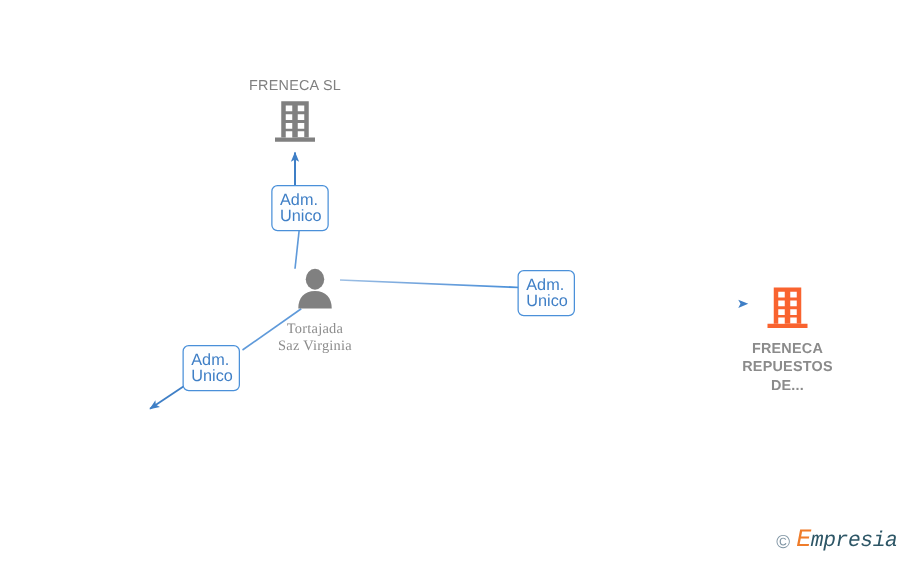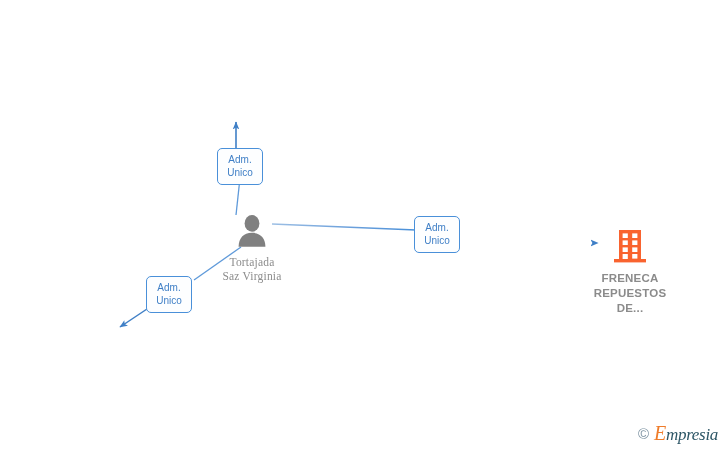--- a/index.html
+++ b/index.html
@@ -64,23 +64,23 @@
   }
 
   
   .chip {
     position: absolute;
     box-sizing: border-box;
     border: 1px solid #4a90d9;
     border-radius: 5px;
     background: #fdfeff;
     color: #3f7fc6;
-    font-size: 10px;
+    font-size: 13px;
     line-height: 13px;
-    text-align: center;
+    text-align: left;
     padding: 4px 6px 5px 6px;
     white-space: pre-line;
     box-shadow: 0 0 0 0 rgba(0,0,0,0);
   }
 
   
   #watermark {
     position: absolute;
     right: 10px;
     bottom: 7px;
@@ -88,21 +88,21 @@
     align-items: center;
     gap: 5px;
     user-select: none;
   }
   #watermark .wm-copy {
     font-size: 15px;
     color: #7f94a3;
     line-height: 1;
   }
   #watermark .wm-name {
-    font-family: Liberation Serif, serif;
+    font-family: Liberation Mono, monospace;
     font-style: italic;
     font-size: 17px;
     line-height: 1;
     color: #2d5666;
     letter-spacing: -0.3px;
   }
   #watermark .wm-name .wm-first {
     color: #ef7c2a;
     font-size: 20px;
   }
@@ -133,59 +133,80 @@
       <line x1="272" y1="224" x2="416" y2="230" stroke="url(#fadeRight)" stroke-width="1.4"></line>
       <line x1="460" y1="243" x2="598" y2="243" stroke="url(#fadeRight)" stroke-width="1.5" marker-end="url(#arrowBlue)"></line>
     </g>
 
     <g>
       <line x1="241" y1="247" x2="194" y2="280" stroke="#5f9ada" stroke-width="1.3"></line>
       <line x1="147" y1="309" x2="120" y2="327" stroke="#3f7fc6" stroke-width="1.5" marker-end="url(#arrowBlue)"></line>
     </g>
   </svg>
 
-
-  <div class="chip" style="left:217px; top:148px; width:46px;">Adm.
-Unico</div>
-
-  <div class="node" style="left:192px; top:214px;font-family:Liberation Serif, serif;">
-    <span class="node-icon">
-      <svg width="34" height="34" viewBox="0 0 34 34" xmlns="http://www.w3.org/2000/svg">
-        <g fill="#808080">
-          <ellipse cx="17" cy="9.4" rx="7.4" ry="8.3"></ellipse>
-          <path d="M17 18.8 C8.4 18.8 3.6 24.4 3.6 32.8 L30.4 32.8 C30.4 24.4 25.6 18.8 17 18.8 Z"></path>
-        </g>
-      </svg>
-    </span>
-    <span class="node-label person">Tortajada
-Saz Virginia</span>
-  </div>
-
-  <div class="chip" style="left:414px; top:216px; width:46px;">Adm.
-Unico</div>
-
-  <div class="node" style="left:570px; top:228px;">
+  <div class="node label-top" style="left:176px; top:62px;">
+    <span class="node-label">FRENECA SL</span>
     <span class="node-icon">
       <svg width="34" height="36" viewBox="0 0 34 36" xmlns="http://www.w3.org/2000/svg">
-        <g fill="#f9632f">
+        <g fill="#808080">
           <rect x="6" y="2" width="22" height="29"></rect>
           <rect x="1" y="31" width="32" height="3.4"></rect>
         </g>
         <g fill="#ffffff">
           <rect x="9.6" y="5.4" width="5.2" height="4.6"></rect>
           <rect x="19.2" y="5.4" width="5.2" height="4.6"></rect>
           <rect x="9.6" y="12.4" width="5.2" height="4.6"></rect>
           <rect x="19.2" y="12.4" width="5.2" height="4.6"></rect>
           <rect x="9.6" y="19.4" width="5.2" height="4.6"></rect>
           <rect x="19.2" y="19.4" width="5.2" height="4.6"></rect>
           <rect x="9.6" y="26.0" width="5.2" height="5.0"></rect>
           <rect x="19.2" y="26.0" width="5.2" height="4.6"></rect>
         </g>
       </svg>
     </span>
+  </div>
+
+  <div class="chip" style="left:217px; top:148px; width:46px;">Adm.
+Unico</div>
+
+  <div class="node" style="left:192px; top:214px;font-family:Liberation Serif, serif;">
+    <span class="node-icon">
+      <svg width="34" height="34" viewBox="0 0 34 34" xmlns="http://www.w3.org/2000/svg">
+        <g fill="#808080">
+          <ellipse cx="17" cy="9.4" rx="7.4" ry="8.3"></ellipse>
+          <path d="M17 18.8 C8.4 18.8 3.6 24.4 3.6 32.8 L30.4 32.8 C30.4 24.4 25.6 18.8 17 18.8 Z"></path>
+        </g>
+      </svg>
+    </span>
+    <span class="node-label person">Tortajada
+Saz Virginia</span>
+  </div>
+
+  <div class="chip" style="left:414px; top:216px; width:46px;">Adm.
+Unico</div>
+
+  <div class="node" style="left:570px; top:228px;">
+    <span class="node-icon">
+      <svg width="34" height="36" viewBox="0 0 34 36" xmlns="http://www.w3.org/2000/svg">
+        <g fill="#f9632f">
+          <rect x="6" y="2" width="22" height="29"></rect>
+          <rect x="1" y="31" width="32" height="3.4"></rect>
+        </g>
+        <g fill="#ffffff">
+          <rect x="9.6" y="5.4" width="5.2" height="4.6"></rect>
+          <rect x="19.2" y="5.4" width="5.2" height="4.6"></rect>
+          <rect x="9.6" y="12.4" width="5.2" height="4.6"></rect>
+          <rect x="19.2" y="12.4" width="5.2" height="4.6"></rect>
+          <rect x="9.6" y="19.4" width="5.2" height="4.6"></rect>
+          <rect x="19.2" y="19.4" width="5.2" height="4.6"></rect>
+          <rect x="9.6" y="26.0" width="5.2" height="5.0"></rect>
+          <rect x="19.2" y="26.0" width="5.2" height="4.6"></rect>
+        </g>
+      </svg>
+    </span>
     <span class="node-label bold">FRENECA
 REPUESTOS
 DE...</span>
   </div>
 
   <div class="chip" style="left:146px; top:276px; width:46px;">Adm.
 Unico</div>
 
 
   <div id="watermark">

